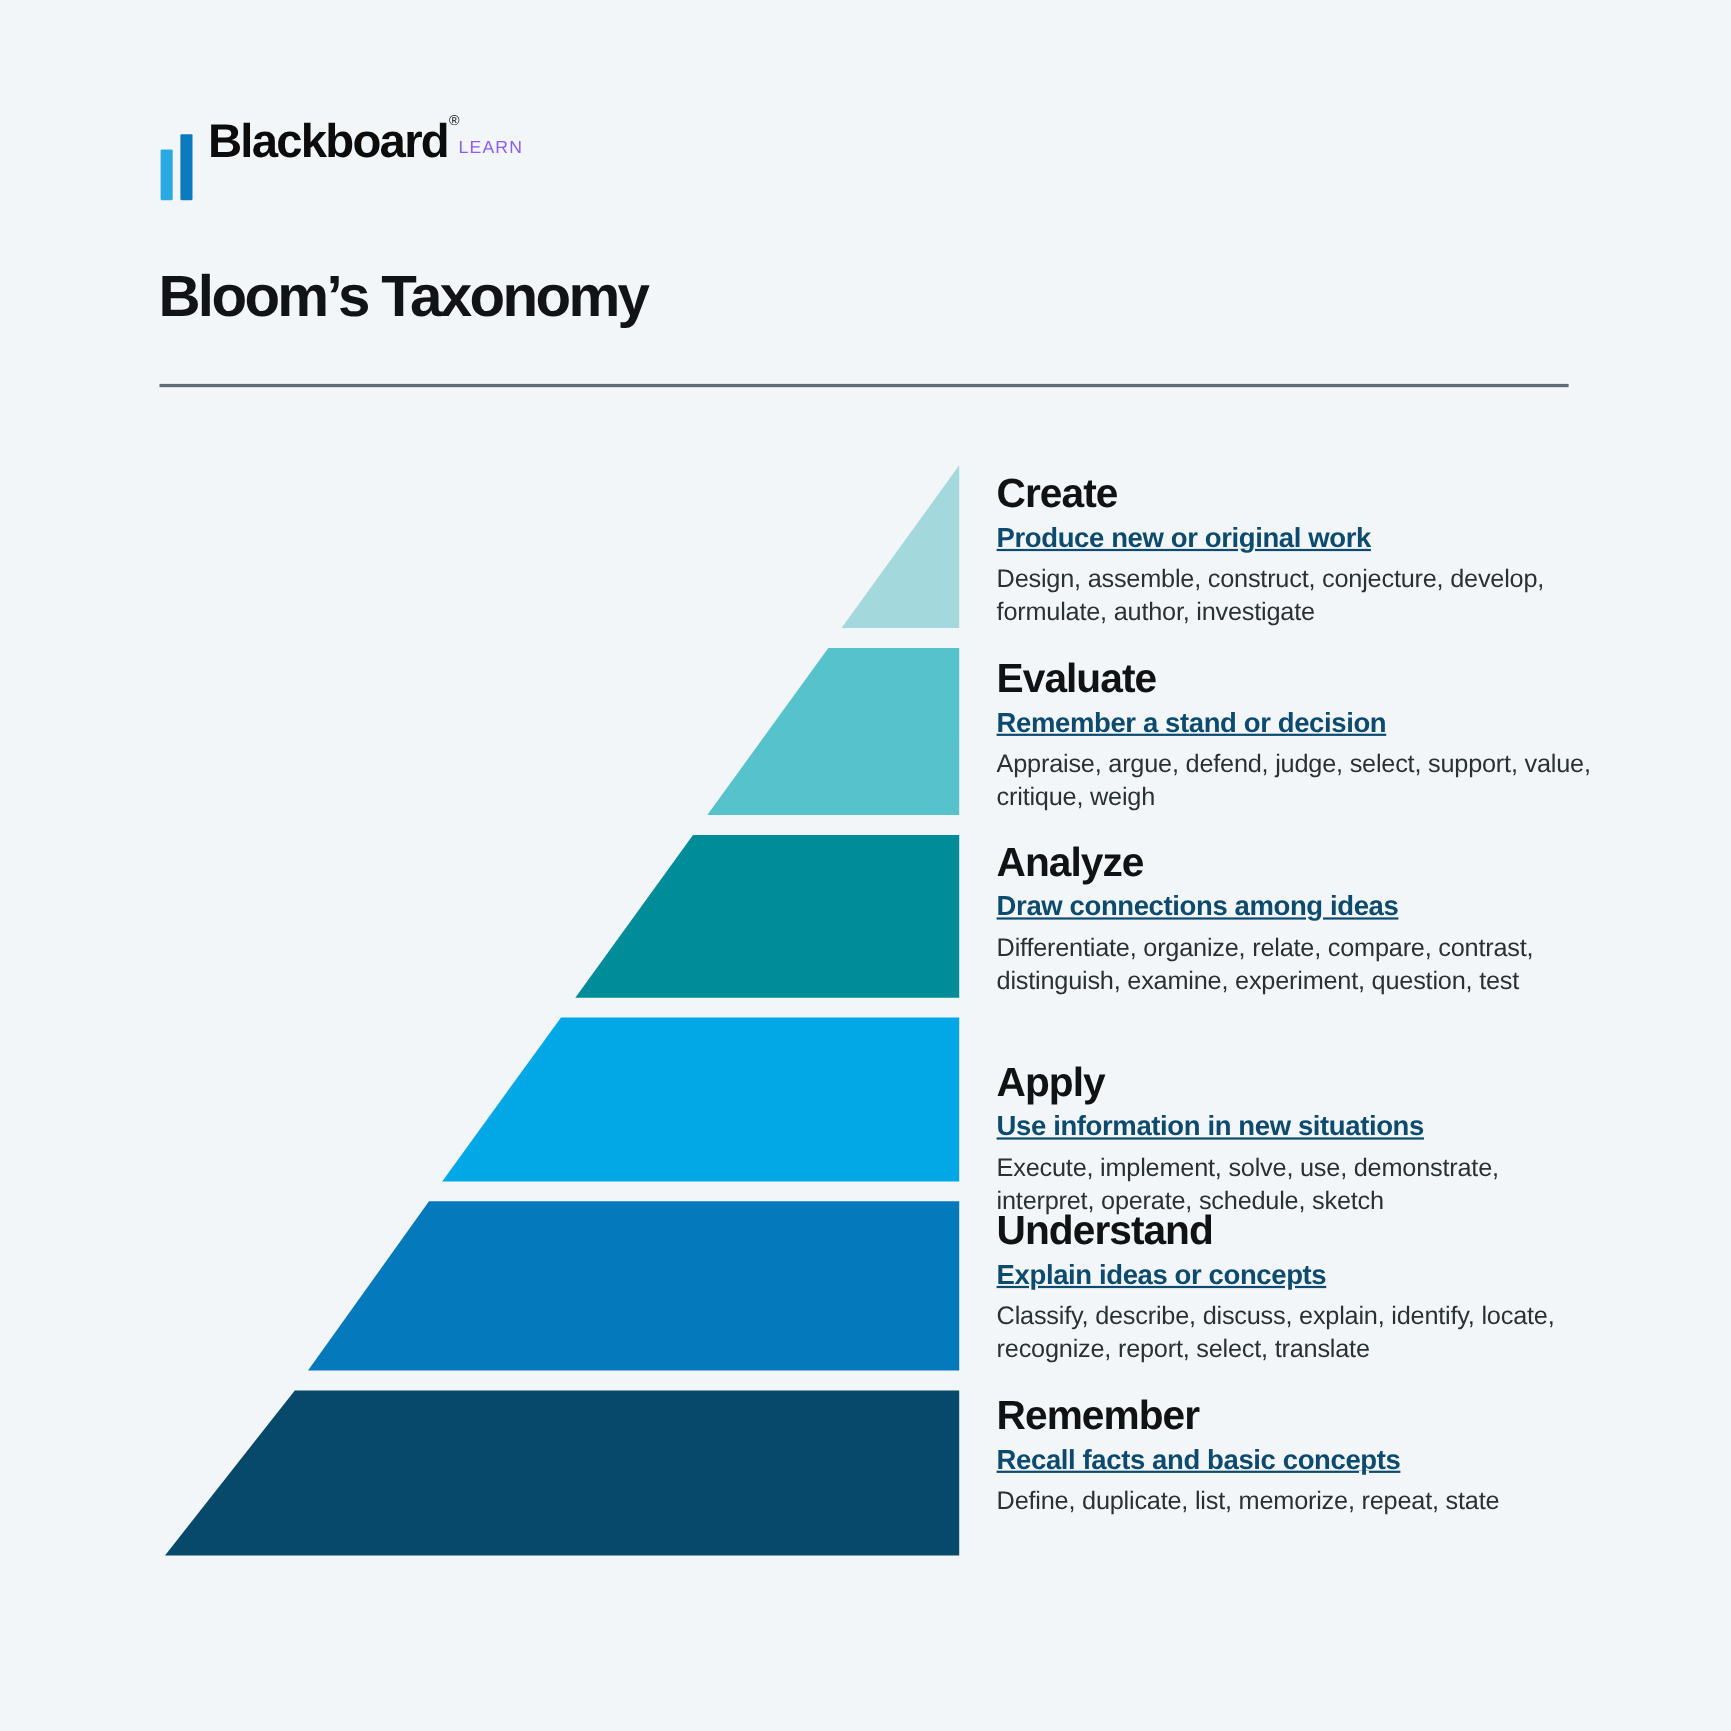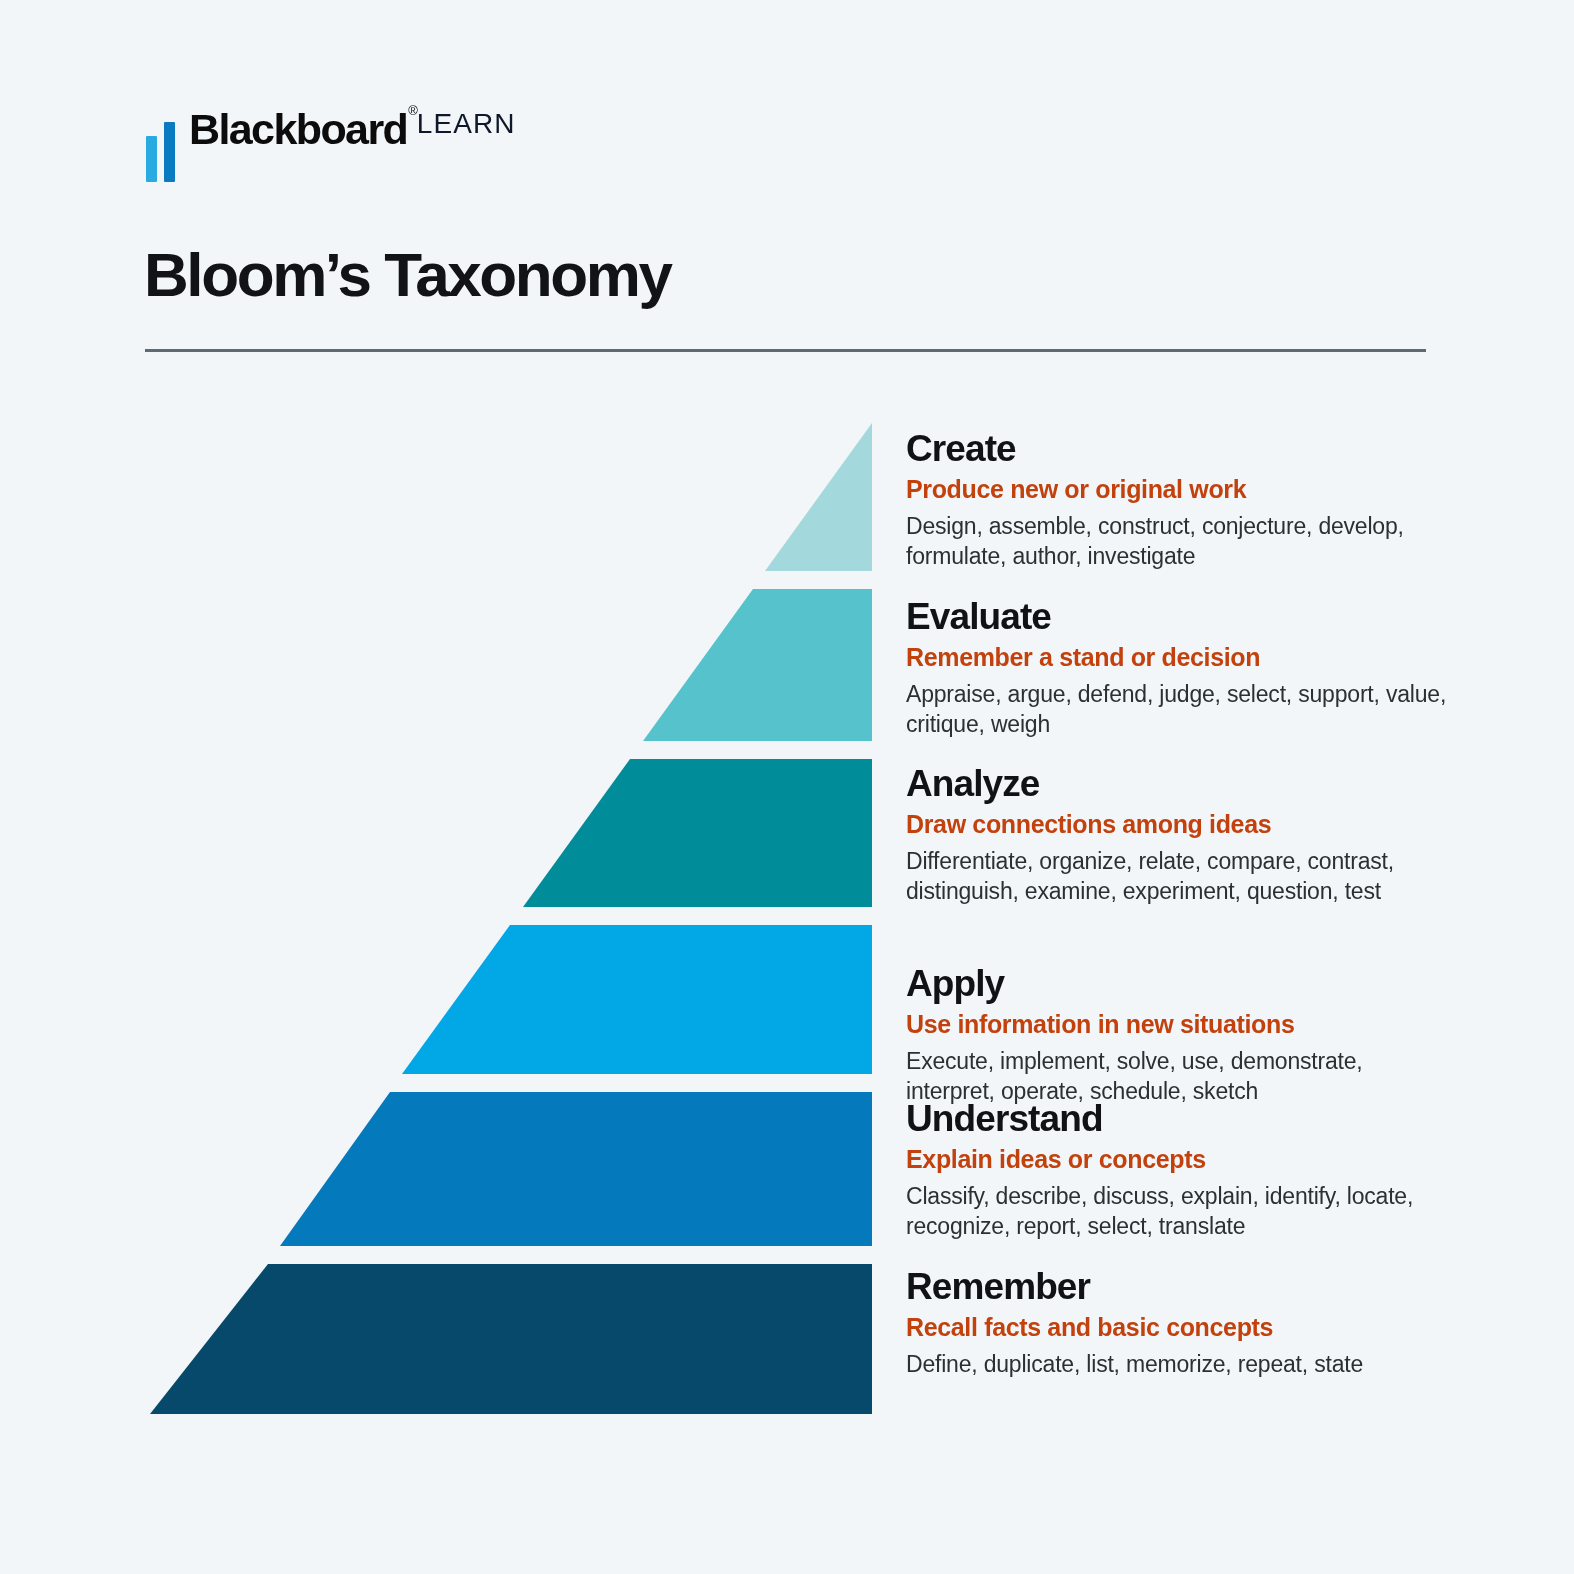--- a/index.html
+++ b/index.html
@@ -60,33 +60,33 @@
   .logo-tm {
     font-size: 13px;
     vertical-align: super;
     font-weight: normal;
     letter-spacing: 0;
     position: relative;
     top: -14px;
     left: 1px;
   }
   .logo-sub {
-    font-size: 28px;
+    font-size: 16px;
     letter-spacing: 1.1px;
-    color: #0f172a;
-    margin-top: 2px;
+    color: #8b5cf6;
+    margin-top: 19px;
     line-height: 1;
   }
 
   
   .page-title {
     position: absolute;
     left: 144px;
     top: 242px;
-    font-size: 62px;
+    font-size: 53px;
     font-weight: bold;
     letter-spacing: -2.4px;
     color: #111316;
     line-height: 1.05;
     white-space: nowrap;
   }
   .title-rule {
     position: absolute;
     left: 145px;
     top: 349px;
@@ -124,24 +124,25 @@
     font-size: 37px;
     font-weight: bold;
     color: #101214;
     letter-spacing: -0.9px;
     line-height: 1.12;
     margin: 0 0 6px 0;
   }
   .level-desc {
     font-size: 25px;
     font-weight: bold;
-    color: #c2410c;
+    color: #0c4a6e;
     letter-spacing: -0.35px;
     line-height: 1.15;
     margin: 0 0 7px 0;
+    text-decoration: underline;
   }
   .level-verbs {
     font-size: 23px;
     color: #2b3033;
     letter-spacing: -0.2px;
     line-height: 1.31;
     margin: 0;
   }
 </style>
 </head>

